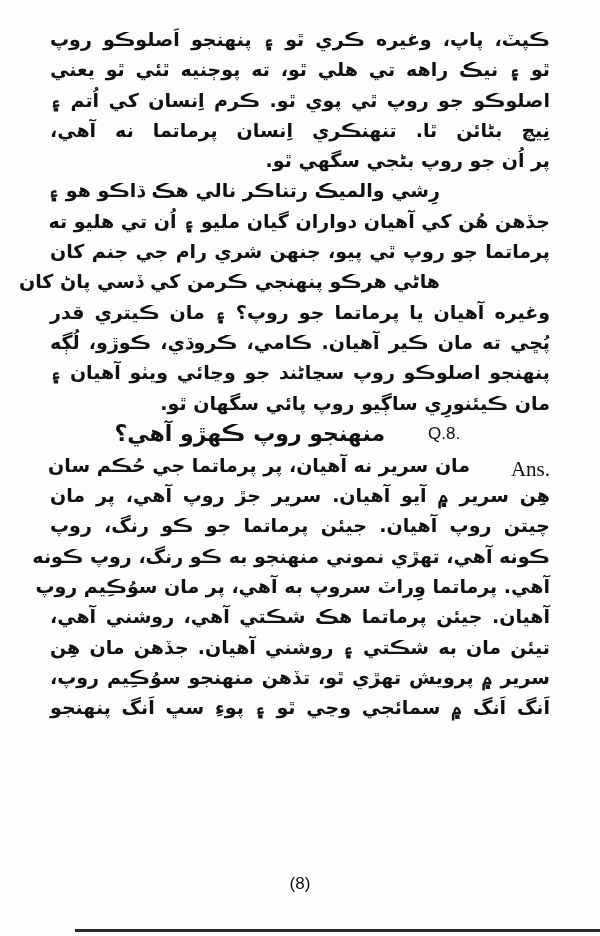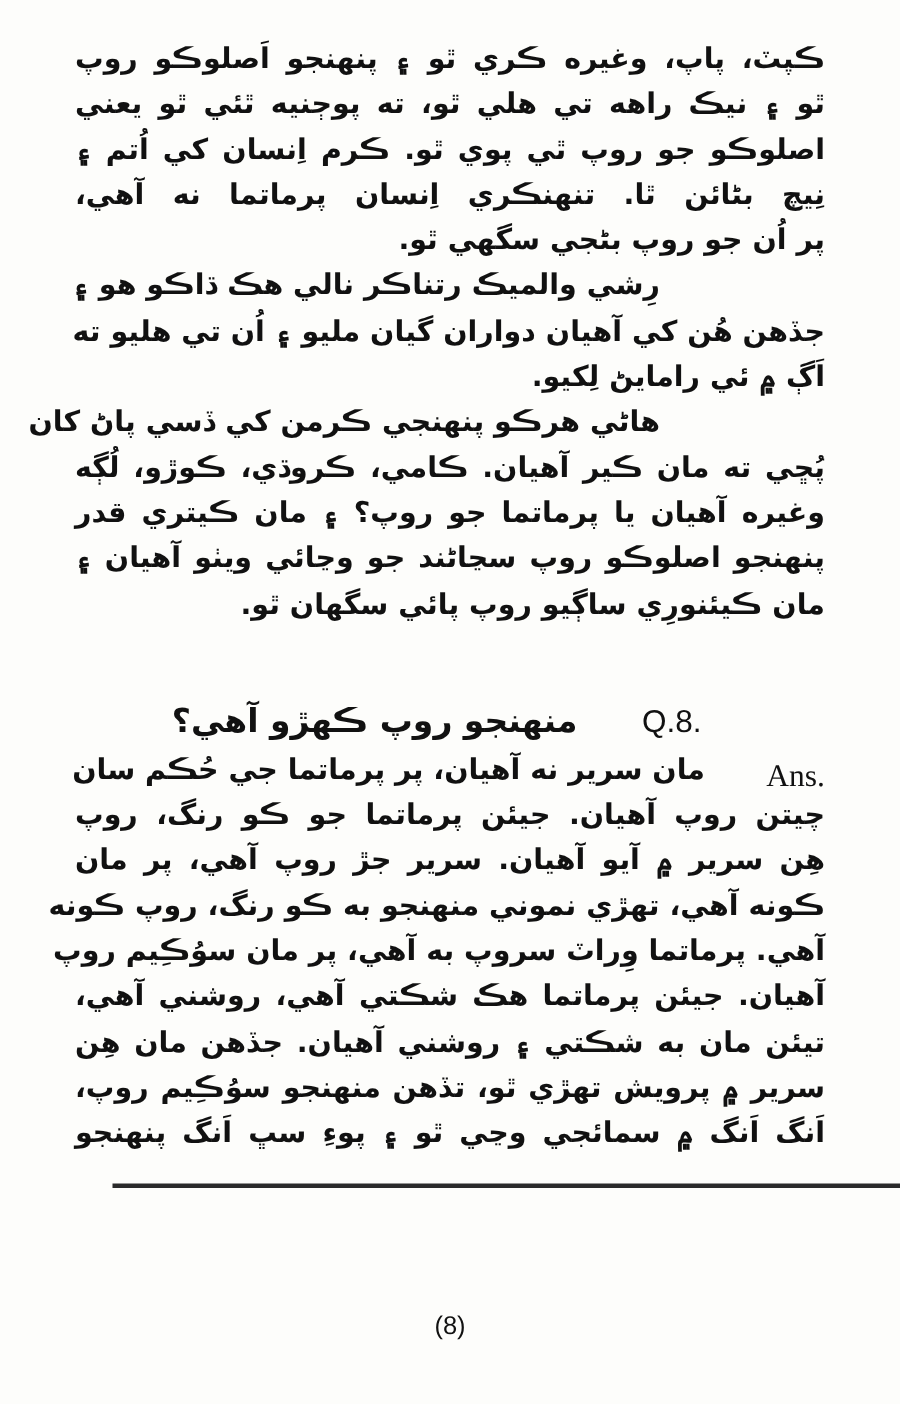--- a/index.html
+++ b/index.html
@@ -1,36 +1,36 @@
 <!DOCTYPE html>
 <html><head>
 <meta charset="utf-8">
 <style>
   html, body { margin: 0; padding: 0; }
   body {
     width: 600px; height: 936px; overflow: hidden;
     background: #fdfdfb; position: relative;
     font-family: "DejaVu Sans", sans-serif; color: #111;
   }
-  .page { position: absolute; left: 0; top: 0; width: 600px; height: 792px; }
+  .page { position: absolute; left: 0; top: 0; width: 600px; height: 932px; }
   .text-block {
     position: absolute; left: 50px; width: 500px; top: 24px;
     direction: rtl; text-align: justify; text-align-last: right;
   }
   .line {
     display: block; height: 30.3px; line-height: 30.3px;
     font-size: 19px; font-weight: bold; white-space: nowrap;
     text-align-last: justify; overflow: visible;
   }
   .line.last { text-align-last: right; }
   .line.indent { padding-right: 110px; }
-  .q-row { position: relative; height: 32px; margin-top: 48px; }
+  .q-row { position: relative; height: 32px; }
   .q-label {
     position: absolute; left: 378px; top: 0; direction: ltr;
-    font-family: "Liberation Sans", sans-serif; font-weight: normal; font-size: 21px; line-height: 32px;
+    font-family: "Liberation Sans", sans-serif; font-weight: normal; font-size: 17px; line-height: 32px;
   }
   .q-text {
     position: absolute; right: 165px; top: 0; font-size: 22px; font-weight: bold; line-height: 32px;
   }
   .ans-row { position: relative; }
   .ans-label {
     position: absolute; right: 0; top: 4px; direction: ltr;
     font-family: Liberation Serif, serif; font-weight: normal; font-size: 21px; line-height: 30px;
   }
   .ans-text { padding-right: 80px; }
@@ -52,41 +52,41 @@
       <span class="line">ڪپٽ، پاپ، وغيره ڪري ٿو ۽ پنهنجو اَصلوڪو روپ</span>
       <span class="line">ٿو ۽ نيڪ راهه تي هلي ٿو، ته پوڄنيه ٿئي ٿو يعني</span>
       <span class="line">اصلوڪو جو روپ ٿي پوي ٿو. ڪرم اِنسان کي اُتم ۽</span>
       <span class="line">نِيچ بڻائن ٿا. تنهنڪري اِنسان پرماتما نه آهي،</span>
       <span class="line last">پر اُن جو روپ بڻجي سگهي ٿو.</span>
     </div>
 
     <div>
       <span class="line indent">رِشي والميڪ رتناڪر نالي هڪ ڌاڪو هو ۽</span>
       <span class="line">جڏهن هُن کي آهيان دواران گيان مليو ۽ اُن تي هليو ته</span>
-      <span class="line last">اَڳ ۾ ئي رامايڻ لِکيو.</span>
+      <span class="line">پرماتما جو روپ ٿي پيو، جنهن شري رام جي جنم کان</span>
     </div>
 
     <div>
       <span class="line indent">هاڻي هرڪو پنهنجي ڪرمن کي ڏسي پاڻ کان</span>
+      <span class="line">وغيره آهيان يا پرماتما جو روپ؟ ۽ مان ڪيتري قدر</span>
       <span class="line">پُڇي ته مان ڪير آهيان. ڪامي، ڪروڌي، ڪوڙو، لُڳه</span>
-      <span class="line">وغيره آهيان يا پرماتما جو روپ؟ ۽ مان ڪيتري قدر</span>
       <span class="line">پنهنجو اصلوڪو روپ سڃاڻند جو وڃائي ويٺو آهيان ۽</span>
       <span class="line last">مان ڪيئنورِي ساڳيو روپ پائي سگهان ٿو.</span>
     </div>
 
     <div class="q-row">
       <span class="q-text">منهنجو روپ ڪهڙو آهي؟</span>
       <span class="q-label">Q.8.</span>
     </div>
 
     <div class="ans-row">
       <span class="ans-label">Ans.</span>
       <span class="line ans-text">مان سرير نه آهيان، پر پرماتما جي حُڪم سان</span>
+      <span class="line">هِن سرير ۾ آيو آهيان. سرير جڙ روپ آهي، پر مان</span>
       <span class="line">چيتن روپ آهيان. جيئن پرماتما جو ڪو رنگ، روپ</span>
-      <span class="line">هِن سرير ۾ آيو آهيان. سرير جڙ روپ آهي، پر مان</span>
       <span class="line">ڪونه آهي، تهڙي نموني منهنجو به ڪو رنگ، روپ ڪونه</span>
       <span class="line">آهي. پرماتما وِراٽ سروپ به آهي، پر مان سوُڪِيم روپ</span>
       <span class="line">آهيان. جيئن پرماتما هڪ شڪتي آهي، روشني آهي،</span>
       <span class="line">تيئن مان به شڪتي ۽ روشني آهيان. جڏهن مان هِن</span>
       <span class="line">سرير ۾ پرويش تهڙي ٿو، تڏهن منهنجو سوُڪِيم روپ،</span>
       <span class="line">اَنگ اَنگ ۾ سمائجي وڃي ٿو ۽ پوءِ سڀ اَنگ پنهنجو</span>
     </div>
   </div>
 
   <div class="page-number">(8)</div>

